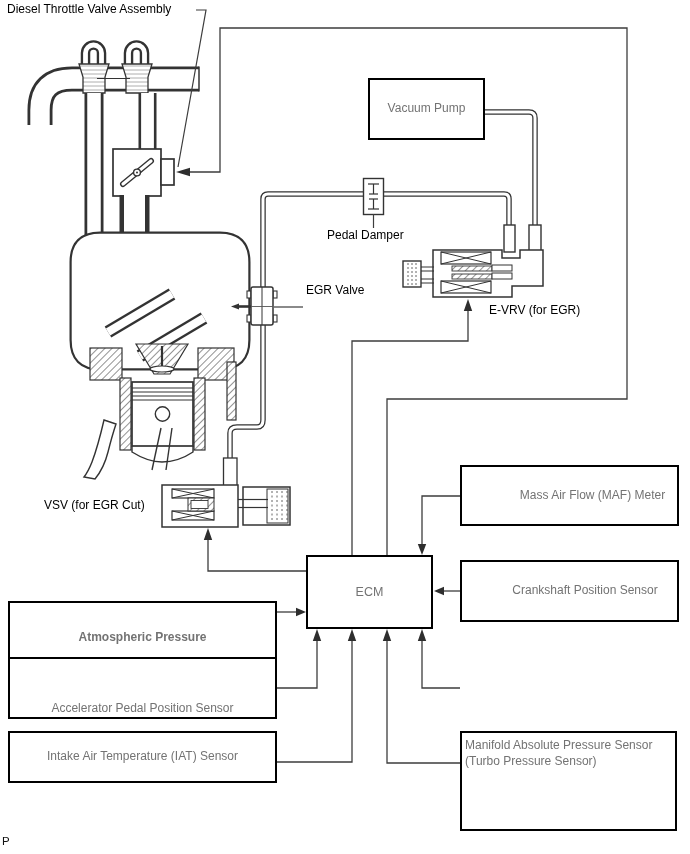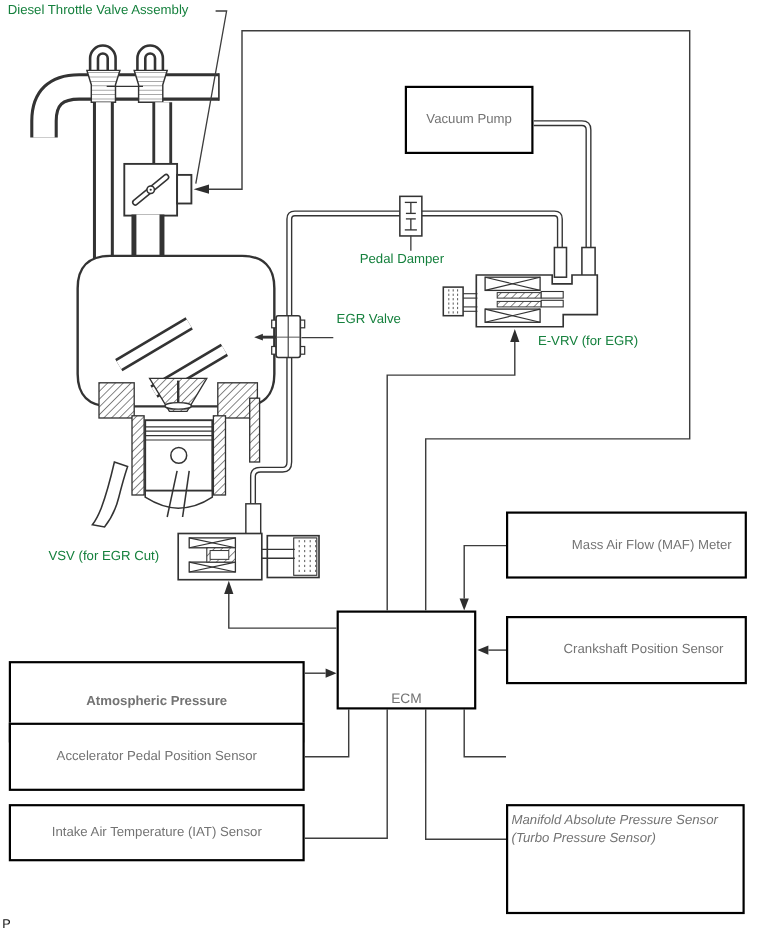--- a/index.html
+++ b/index.html
@@ -5,23 +5,23 @@
   html,body{margin:0;padding:0;background:#fff;}
   .canvas{position:relative;width:690px;height:854px;background:#fff;overflow:hidden;
           font-family:"Liberation Sans",sans-serif;color:#111;}
   .art{position:absolute;left:0;top:0;}
   .box{position:absolute;box-sizing:border-box;background:#fff;border:2.5px solid #000;
        display:flex;align-items:center;justify-content:center;text-align:center;
        font-size:12px;line-height:1.3;color:#737373;}
   .box.thin{border-width:2.3px;}
   .box.left-align{justify-content:flex-start;text-align:left;padding-left:19px;}
   .box.top-align{align-items:flex-start;justify-content:flex-start;text-align:left;
-                 padding:5px 2px 12px 3px;font-style:italic;}
+                 padding:5px 2px 12px 3px;}
   .box .ln{display:block;white-space:nowrap;}
-  .lbl{position:absolute;font-size:12px;line-height:1.15;color:#15803d;white-space:nowrap;}
+  .lbl{position:absolute;font-size:12px;line-height:1.15;color:#000000;white-space:nowrap;}
   .pmark{position:absolute;font-size:11.5px;color:#111;}
 </style>
 </head>
 <body>
 
 <div class="canvas">
 
 <svg class="art" width="690" height="854" viewBox="0 0 690 854">
   <defs>
     <pattern id="hatch" width="5" height="5" patternUnits="userSpaceOnUse" patternTransform="rotate(45)">
@@ -229,29 +229,29 @@
     <polygon points="417.8,544 426.2,544 422,555"></polygon>
     <polygon points="463.8,311 472.2,311 468,299"></polygon>
     <polygon points="190,167.8 190,176.2 176,172"></polygon>
   </g>
 </svg>
 
 <div class="box" style="left:368px;top:78px;width:117px;height:62px;">
   <span>Vacuum Pump</span>
 </div>
 
-<div class="box" style="left:306px;top:555px;width:127px;height:90px;font-size:12.5px;align-items:flex-end;">
+<div class="box" style="left:306px;top:555px;width:127px;height:74px;font-size:12.5px;">
   <span>ECM</span>
 </div>
 
 <div class="box thin" style="left:8px;top:601px;width:269px;height:74px;font-weight:bold;">
   <span>Atmospheric Pressure</span>
 </div>
 
-<div class="box thin" style="left:8px;top:657px;width:269px;height:62px;">
+<div class="box thin" style="left:8px;top:657px;width:269px;height:62px;align-items:flex-end;">
   <span>Accelerator Pedal Position Sensor</span>
 </div>
 
 <div class="box thin" style="left:8px;top:731px;width:269px;height:52px;">
   <span>Intake Air Temperature (IAT) Sensor</span>
 </div>
 
 <div class="box thin" style="left:460px;top:465px;width:219px;height:61px;padding-left:46px;">
   <span>Mass Air Flow (MAF) Meter</span>
 </div>

